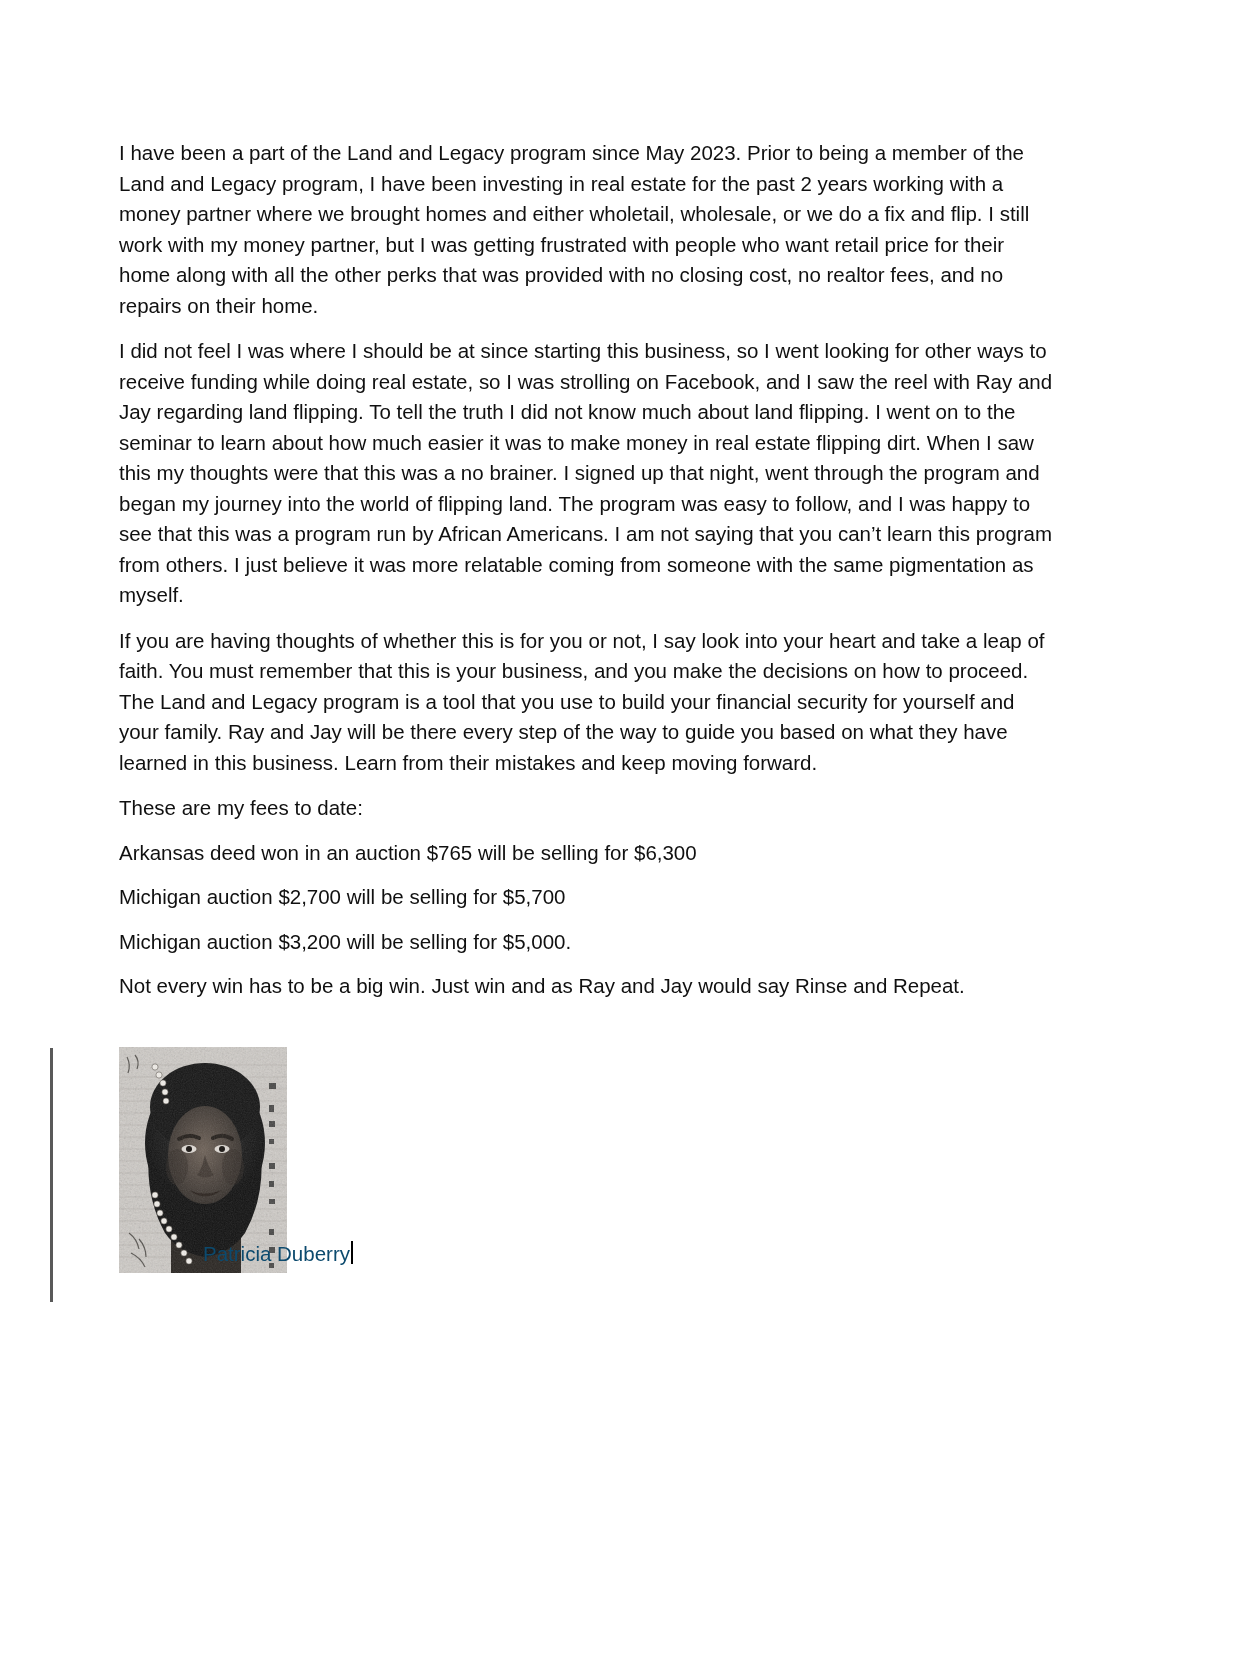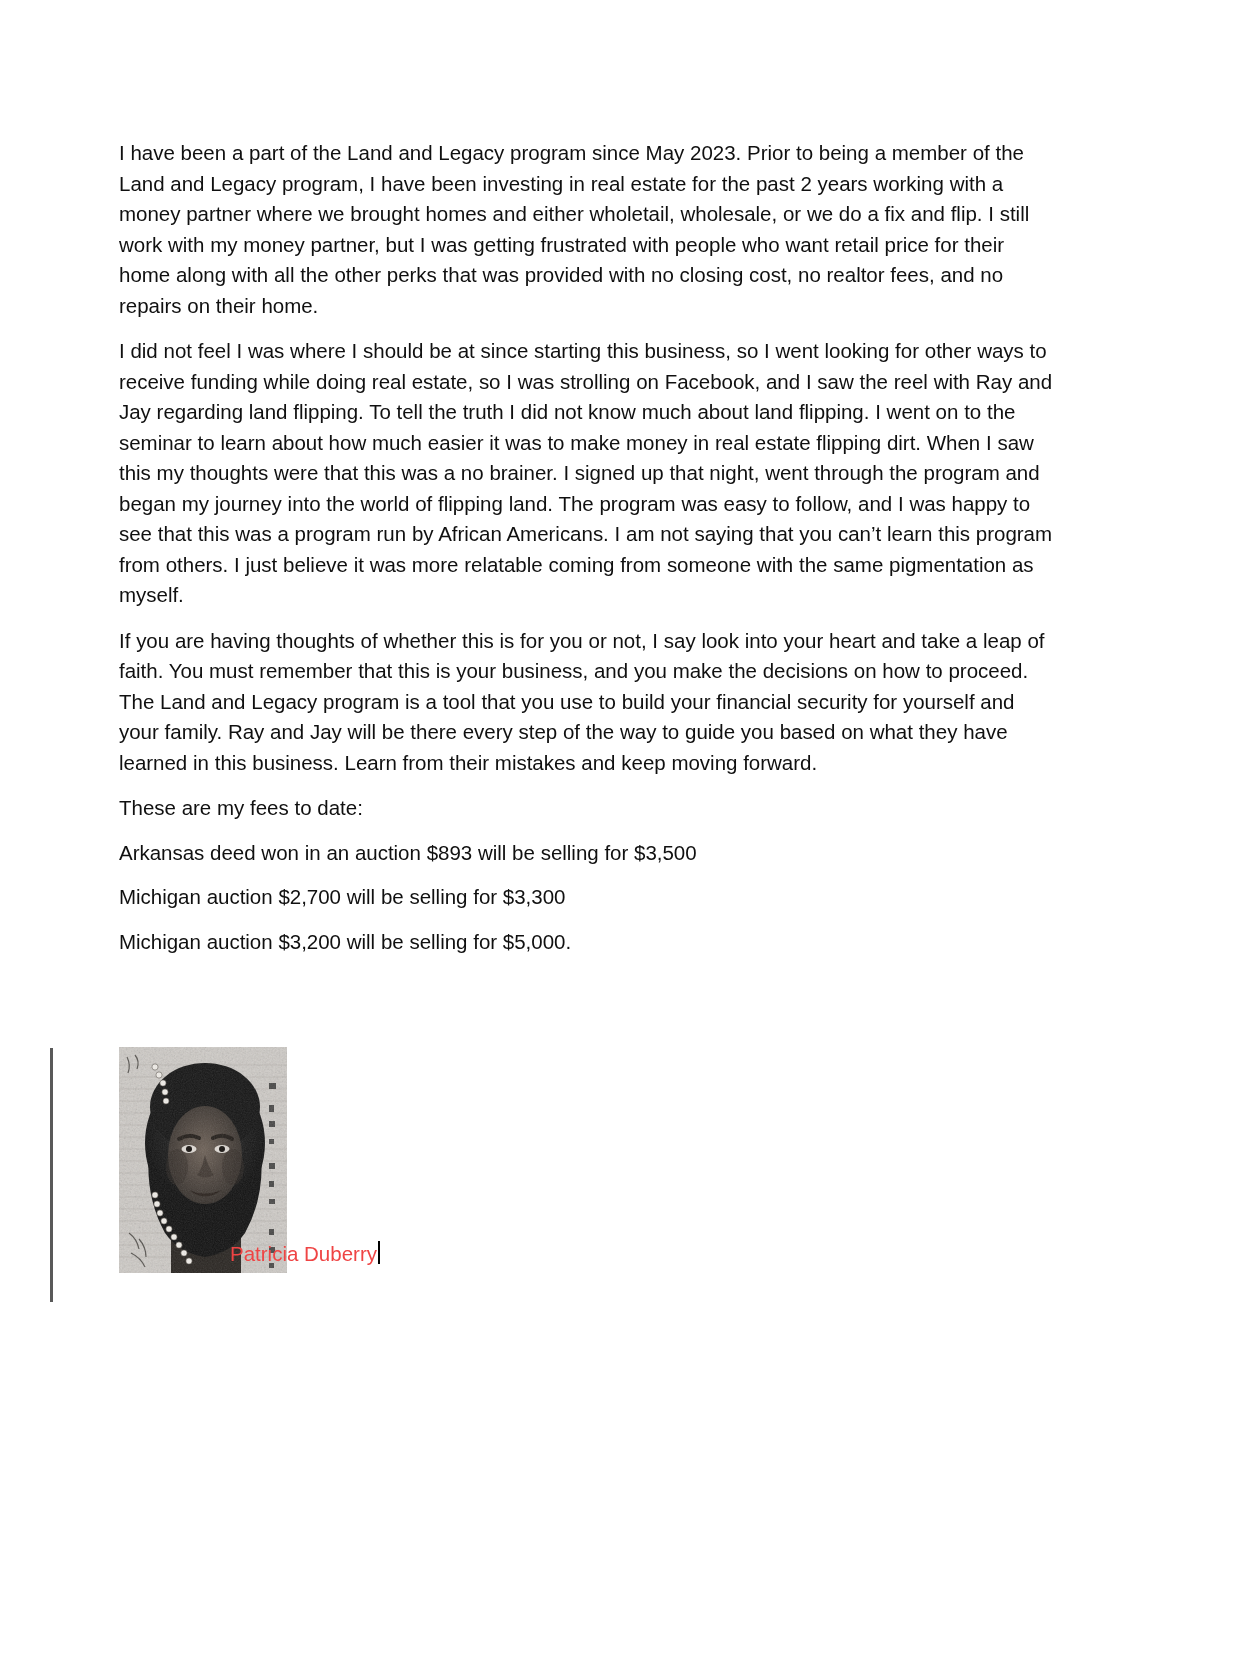--- a/index.html
+++ b/index.html
@@ -83,22 +83,22 @@
     left: 119px;
     top: 198px;
     display: flex;
     align-items: baseline;
     height: 32px;
   }
 
   .sig-name {
     font-size: 20.5px;
     line-height: 30px;
-    color: #ef4444;
-    margin-left: 111px;
+    color: #0c4a6e;
+    margin-left: 84px;
     white-space: nowrap;
   }
 
   .caret {
     display: inline-block;
     width: 2px;
     height: 23px;
     background: #000000;
     margin-left: 1px;
     position: relative;
@@ -113,26 +113,27 @@
   <div class="doc-body">
 
     <p class="para">I have been a part of the Land and Legacy program since May 2023. Prior to being a member of the Land and Legacy program, I have been investing in real estate for the past 2 years working with a money partner where we brought homes and either wholetail, wholesale, or we do a fix and flip. I still work with my money partner, but I was getting frustrated with people who want retail price for their home along with all the other perks that was provided with no closing cost, no realtor fees, and no repairs on their home.</p>
 
     <p class="para">I did not feel I was where I should be at since starting this business, so I went looking for other ways to receive funding while doing real estate, so I was strolling on Facebook, and I saw the reel with Ray and Jay regarding land flipping. To tell the truth I did not know much about land flipping. I went on to the seminar to learn about how much easier it was to make money in real estate flipping dirt. When I saw this my thoughts were that this was a no brainer. I signed up that night, went through the program and began my journey into the world of flipping land. The program was easy to follow, and I was happy to see that this was a program run by African Americans. I am not saying that you can’t learn this program from others. I just believe it was more relatable coming from someone with the same pigmentation as myself.</p>
 
     <p class="para">If you are having thoughts of whether this is for you or not, I say look into your heart and take a leap of faith. You must remember that this is your business, and you make the decisions on how to proceed. The Land and Legacy program is a tool that you use to build your financial security for yourself and your family. Ray and Jay will be there every step of the way to guide you based on what they have learned in this business. Learn from their mistakes and keep moving forward.</p>
 
     <p class="para single">These are my fees to date:</p>
 
-    <p class="para single">Arkansas deed won in an auction $893 will be selling for $3,500</p>
-
-    <p class="para single">Michigan auction $2,700 will be selling for $3,300</p>
+    <p class="para single">Arkansas deed won in an auction $765 will be selling for $6,300</p>
+
+    <p class="para single">Michigan auction $2,700 will be selling for $5,700</p>
 
     <p class="para single">Michigan auction $3,200 will be selling for $5,000.</p>
 
+    <p class="para single">Not every win has to be a big win. Just win and as Ray and Jay would say Rinse and Repeat.</p>
 
   </div>
 
   <div class="sig-block">
 
     <div class="change-bar"></div>
 
     <div class="photo-frame">
       <svg viewBox="0 0 168 226" preserveAspectRatio="none" aria-hidden="true">
         <defs>

